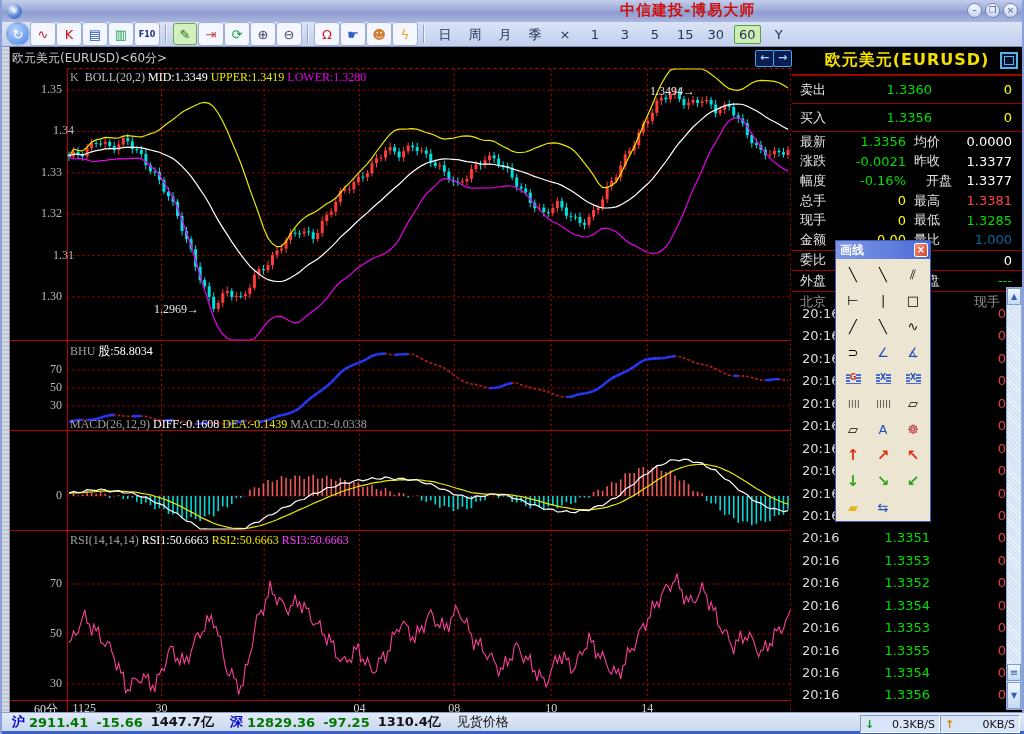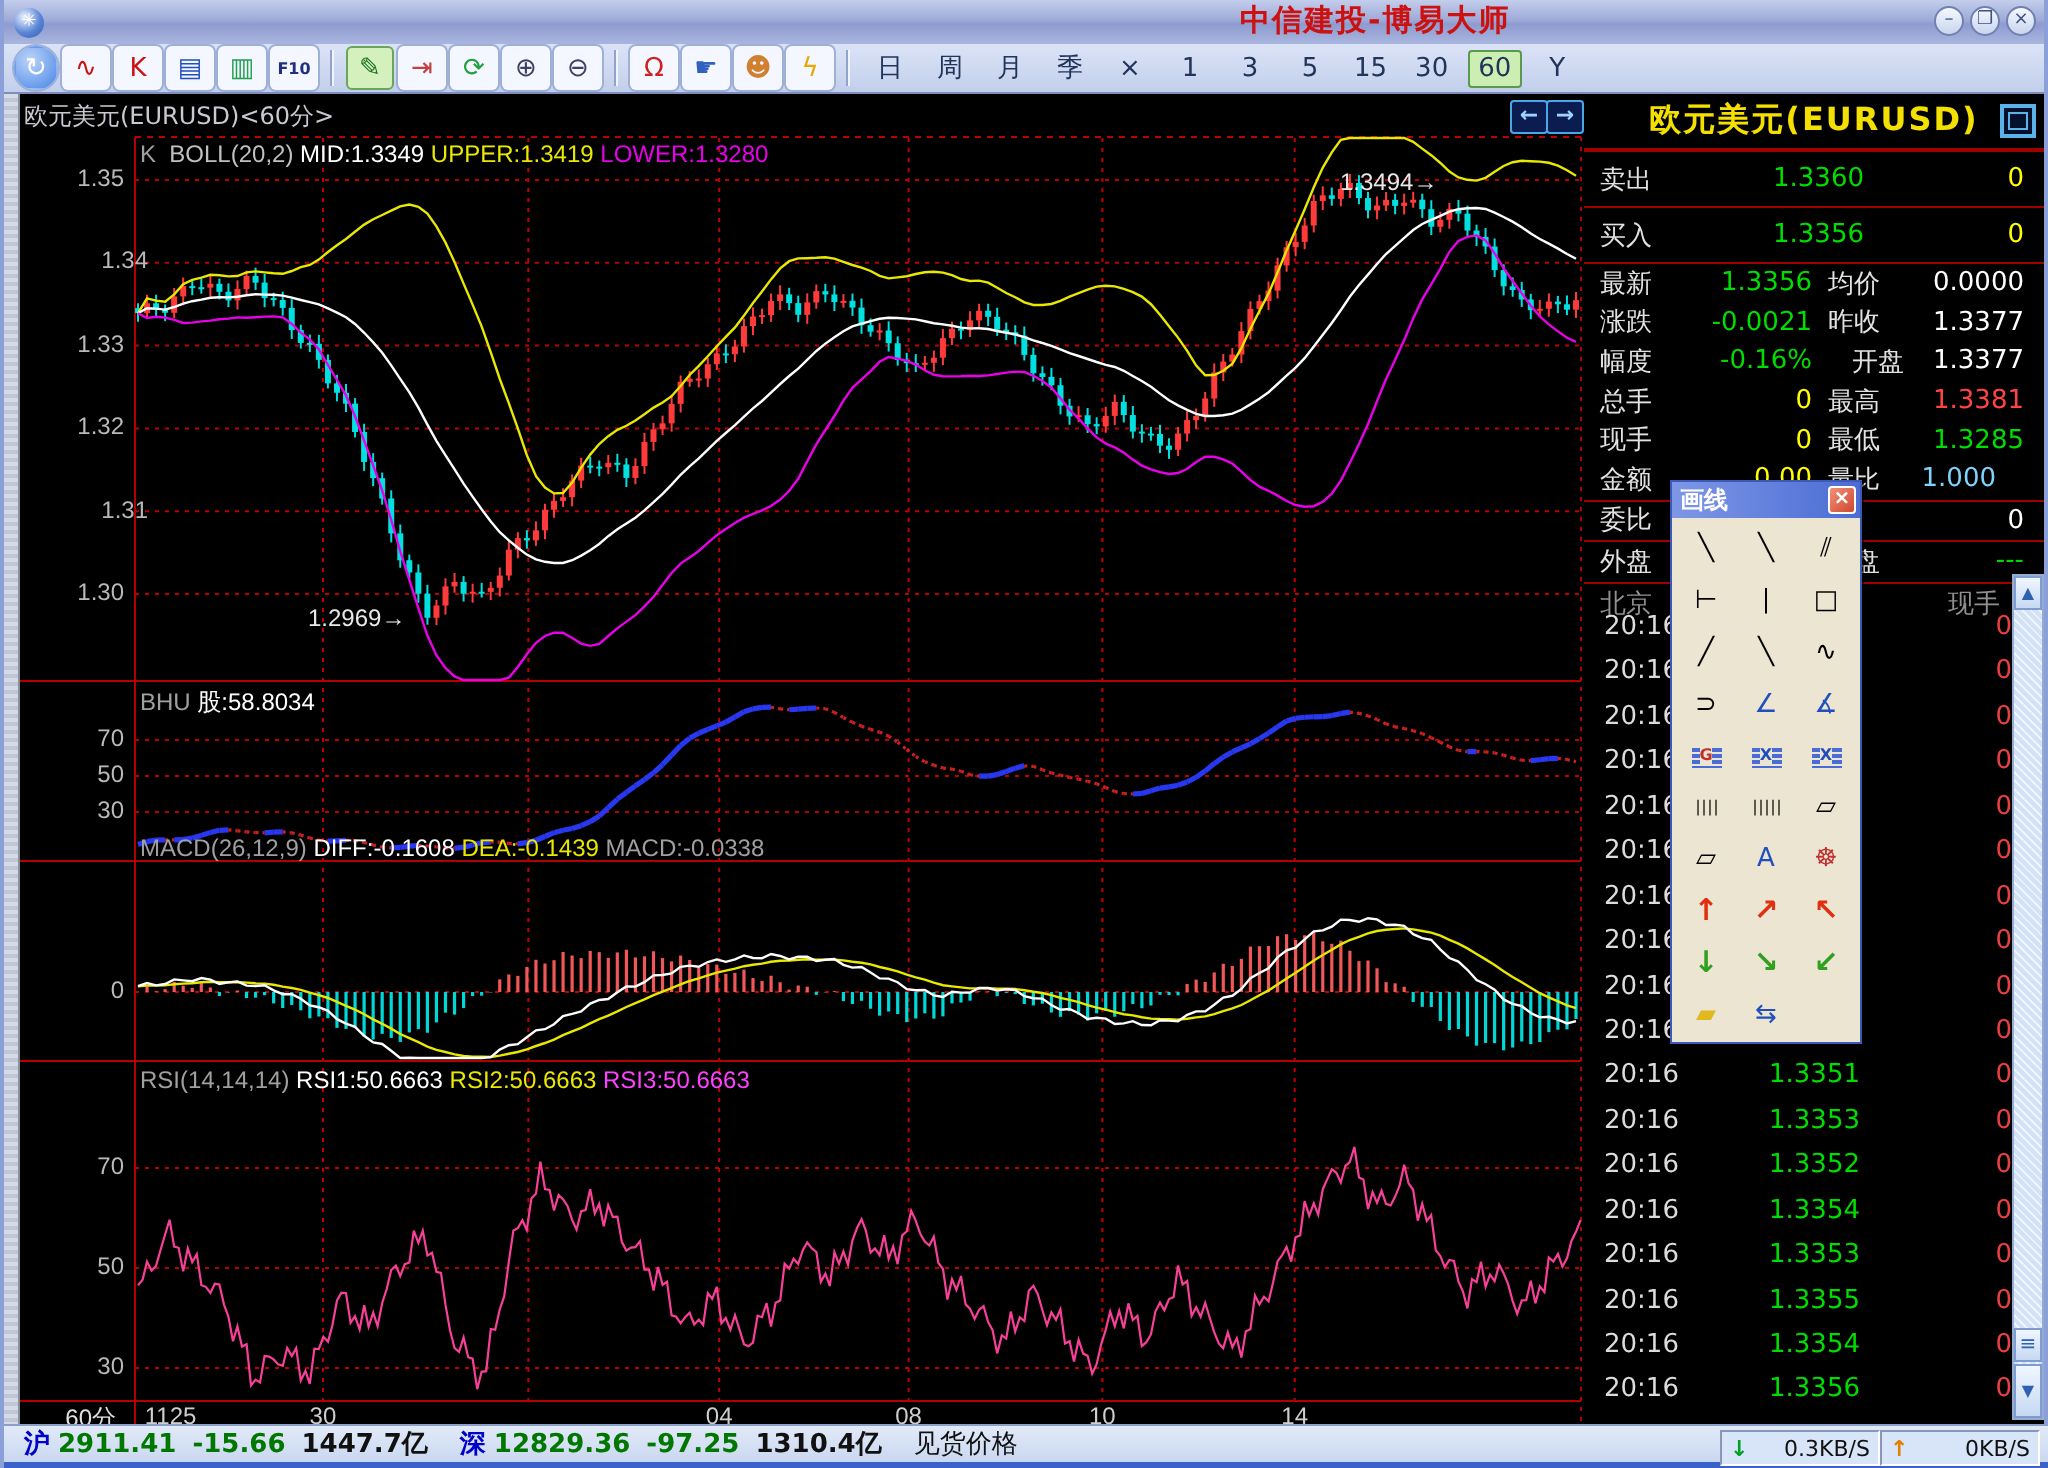--- a/index.html
+++ b/index.html
@@ -25,21 +25,21 @@
   .tbtn.active{background:#d3f0bd;border:1px solid #6aa55c;box-shadow:none;}
   .tbtn .small{font-size:8px;font-weight:bold;}
   .tsep{width:1px;height:18px;background:#92a2c8;border-right:1px solid #f0f4ff;margin:0 5px;}
   .period{min-width:16px;padding:0 4px;height:17px;line-height:17px;text-align:center;font-size:13px;color:#223459;margin:0 3px;}
   .period.active{background:#cdeeb2;border:1px solid #5a9a50;border-radius:2px;}
   
   #main{position:absolute;left:0;top:47px;width:1020px;height:665px;background:#000;}
   #left-strip{position:absolute;left:0;top:0;width:7px;height:665px;background:#c9cfda;border-right:1px solid #8890a0;
     background-image:repeating-linear-gradient(180deg,#d4dae6 0 2px,#bfc7d6 2px 4px);}
   #chart-svg{position:absolute;left:0;top:0;}
-  .ovl{position:absolute;font-family:Liberation Sans, sans-serif;font-size:12px;white-space:pre;}
+  .ovl{position:absolute;font-family:Liberation Serif, serif;font-size:12px;white-space:pre;}
   #tab-title{left:10px;top:3px;color:#c9c9d2;font-size:12px;font-family:"DejaVu Sans",sans-serif;}
   .navbtn{position:absolute;top:3px;width:17px;height:15px;background:#0a1c50;border:1px solid #49a7e8;border-radius:2px;
     color:#9cd4ff;font-size:11px;line-height:14px;text-align:center;font-weight:bold;}
   .axis-lab{color:#b9b9b9;text-align:right;width:52px;}
   .xtick{color:#cfcfcf;top:654px;}
   .anno{color:#e8e8e8;}
   
   #quote{position:absolute;left:790px;top:0;width:230px;height:665px;background:#000;font-size:13px;color:#e2e2e2;}
   #q-head{height:27px;border-bottom:2px solid #a00000;display:flex;align-items:center;justify-content:center;position:relative;}
   #q-title{color:#f4e000;font-size:16px;font-weight:bold;letter-spacing:1px;}
@@ -836,21 +836,21 @@
         <line x1="786" y1="449" x2="786" y2="462.49876713155857" stroke="#00d8d8" stroke-width="1.6"></line>
         <polyline points="67.0,446.1 71.5,445.8 76.0,445.8 80.6,445.7 85.1,445.1 89.6,444.8 94.1,444.6 98.7,444.1 103.2,443.9 107.7,444.1 112.2,444.1 116.7,444.0 121.3,444.3 125.8,444.6 130.3,444.8 134.8,445.4 139.4,446.3 143.9,447.0 148.4,447.9 152.9,449.3 157.4,450.6 162.0,452.0 166.5,453.9 171.0,455.9 175.5,457.8 180.1,460.1 184.6,462.7 189.1,464.9 193.6,467.3 198.1,470.0 202.7,472.1 207.2,474.1 211.7,476.3 216.2,477.9 220.7,479.0 225.3,480.2 229.8,481.0 234.3,481.3 238.8,481.4 243.4,481.5 247.9,480.8 252.4,479.9 256.9,479.0 261.4,477.7 266.0,476.0 270.5,474.5 275.0,472.8 279.5,470.6 284.1,468.7 288.6,466.9 293.1,464.7 297.6,462.6 302.1,460.8 306.7,458.7 311.2,456.5 315.7,454.6 320.2,452.7 324.8,450.6 329.3,448.8 333.8,447.1 338.3,445.2 342.8,443.5 347.4,442.2 351.9,440.7 356.4,439.3 360.9,438.3 365.5,437.3 370.0,436.1 374.5,435.4 379.0,434.8 383.5,433.9 388.1,433.4 392.6,433.3 397.1,432.9 401.6,432.6 406.2,432.8 410.7,432.8 415.2,432.8 419.7,433.2 424.2,433.9 428.8,434.4 433.3,435.2 437.8,436.5 442.3,437.5 446.8,438.7 451.4,440.3 455.9,441.7 460.4,442.8 464.9,444.3 469.5,445.6 474.0,446.2 478.5,446.7 483.0,447.2 487.5,447.2 492.1,447.1 496.6,447.3 501.1,447.4 505.6,447.5 510.2,448.1 514.7,448.9 519.2,449.5 523.7,450.6 528.2,451.9 532.8,452.9 537.3,454.1 541.8,455.6 546.3,456.8 550.9,457.8 555.4,459.1 559.9,460.1 564.4,460.7 568.9,461.6 573.5,462.3 578.0,462.5 582.5,462.6 587.0,462.8 591.6,462.4 596.1,461.7 600.6,461.2 605.1,460.1 609.6,458.6 614.2,457.2 618.7,455.5 623.2,453.1 627.7,450.6 632.3,448.2 636.8,445.2 641.3,442.2 645.8,439.4 650.3,436.4 654.9,433.2 659.4,430.5 663.9,427.9 668.4,425.2 672.9,423.0 677.5,421.4 682.0,419.7 686.5,418.5 691.0,417.9 695.6,417.5 700.1,417.2 704.6,417.7 709.1,418.5 713.6,419.3 718.2,420.8 722.7,422.9 727.2,424.8 731.7,427.2 736.3,430.0 740.8,432.7 745.3,435.5 749.8,438.6 754.3,441.5 758.9,444.1 763.4,446.9 767.9,449.6 772.4,451.7 777.0,453.7 781.5,455.7 786.0,457.1" fill="none" stroke="#e8e800" stroke-width="1.2"></polyline>
         <polyline points="67.0,446.1 71.5,444.5 76.0,445.7 80.6,445.0 85.1,442.7 89.6,443.2 94.1,443.6 98.7,442.0 103.2,442.8 107.7,445.0 112.2,444.2 116.7,443.7 121.3,445.8 125.8,446.0 130.3,445.6 134.8,448.2 139.4,450.1 143.9,450.1 148.4,452.4 152.9,455.7 157.4,456.6 162.0,458.4 166.5,462.6 171.0,464.8 175.5,466.4 180.1,470.9 184.6,474.2 189.1,475.0 193.6,478.4 198.1,482.0 202.7,481.9 207.2,482.0 211.7,482.0 216.2,482.0 220.7,482.0 225.3,482.0 229.8,482.0 234.3,482.0 238.8,482.0 243.4,481.6 247.9,477.8 252.4,475.6 256.9,475.1 261.4,471.6 266.0,468.2 270.5,467.6 275.0,465.1 279.5,461.0 284.1,459.9 288.6,458.7 293.1,454.8 297.6,453.0 302.1,452.5 306.7,449.1 311.2,446.2 315.7,446.3 320.2,444.1 324.8,440.7 329.3,440.5 333.8,439.7 338.3,436.4 342.8,435.8 347.4,436.4 351.9,434.0 356.4,432.7 360.9,433.9 365.5,432.7 370.0,430.7 374.5,432.0 379.0,432.1 383.5,430.0 388.1,431.0 392.6,432.7 397.1,431.3 401.6,431.4 406.2,433.5 410.7,432.9 415.2,432.5 419.7,435.4 424.2,436.8 428.8,436.5 433.3,439.3 437.8,442.2 442.3,442.3 446.8,444.1 451.4,447.6 455.9,448.1 460.4,448.0 464.9,450.7 469.5,451.5 474.0,448.9 478.5,449.3 483.0,449.3 487.5,447.0 492.1,447.0 496.6,448.3 501.1,447.6 505.6,448.0 510.2,451.1 514.7,452.1 519.2,452.3 523.7,455.5 528.2,457.9 532.8,457.5 537.3,459.6 541.8,462.5 546.3,461.9 550.9,462.3 555.4,465.0 559.9,464.7 564.4,463.6 568.9,465.5 573.5,465.6 578.0,463.1 582.5,463.3 587.0,463.6 591.6,460.4 596.1,458.7 600.6,458.7 605.1,455.4 609.6,451.8 614.2,450.9 618.7,447.5 623.2,442.1 627.7,439.5 632.3,437.1 636.8,431.7 641.3,428.2 645.8,426.8 650.3,422.7 654.9,418.7 659.4,418.2 663.9,416.3 668.4,412.8 672.9,413.0 677.5,413.9 682.0,412.1 686.5,412.7 691.0,415.5 695.6,415.4 700.1,415.9 704.6,420.1 709.1,422.1 713.6,422.9 718.2,427.8 722.7,432.0 727.2,433.8 731.7,437.9 736.3,443.0 740.8,445.1 745.3,447.8 749.8,452.7 754.3,454.9 758.9,456.1 763.4,459.5 767.9,461.7 772.4,461.4 777.0,462.8 781.5,464.7 786.0,463.6" fill="none" stroke="#ffffff" stroke-width="1.2"></polyline>
         <polyline points="67.0,595.7 69.3,592.9 71.5,583.8 73.8,588.3 76.0,586.0 78.3,577.9 80.6,570.1 82.8,562.9 85.1,576.3 87.3,576.9 89.6,588.7 91.9,577.2 94.1,584.0 96.4,580.1 98.7,595.6 100.9,596.4 103.2,599.5 105.4,594.9 107.7,595.2 110.0,605.3 112.2,611.3 114.5,623.6 116.7,616.2 119.0,626.3 121.3,625.1 123.5,645.7 125.8,642.8 128.0,644.2 130.3,631.0 132.6,631.3 134.8,632.7 137.1,635.2 139.4,635.9 141.6,627.0 143.9,631.0 146.1,627.1 148.4,643.3 150.7,638.5 152.9,644.9 155.2,627.3 157.4,627.5 159.7,621.4 162.0,623.9 164.2,615.6 166.5,603.2 168.7,599.3 171.0,599.6 173.3,614.4 175.5,611.1 177.8,617.7 180.1,605.6 182.3,616.4 184.6,609.3 186.8,616.1 189.1,604.5 191.4,597.4 193.6,588.0 195.9,585.8 198.1,591.0 200.4,585.1 202.7,584.2 204.9,568.3 207.2,574.4 209.4,568.3 211.7,580.8 214.0,579.4 216.2,588.9 218.5,589.4 220.7,605.1 223.0,618.1 225.3,627.1 227.5,628.9 229.8,621.7 232.1,631.6 234.3,632.3 236.6,647.6 238.8,638.9 241.1,638.6 243.4,617.5 245.6,617.9 247.9,607.6 250.1,601.2 252.4,584.0 254.7,568.2 256.9,567.1 259.2,563.1 261.4,568.0 263.7,552.2 266.0,549.8 268.2,533.8 270.5,547.5 272.8,548.0 275.0,558.2 277.3,550.5 279.5,552.6 281.8,556.1 284.1,563.1 286.3,567.9 288.6,558.6 290.8,558.0 293.1,547.6 295.4,559.7 297.6,554.9 299.9,566.1 302.1,555.5 304.4,561.4 306.7,561.3 308.9,573.9 311.2,578.3 313.4,576.8 315.7,576.6 318.0,573.6 320.2,587.8 322.5,587.8 324.8,598.3 327.0,586.5 329.3,595.4 331.5,593.8 333.8,610.7 336.1,611.4 338.3,614.7 340.6,611.6 342.8,609.4 345.1,615.2 347.4,612.8 349.6,615.5 351.9,599.6 354.1,602.4 356.4,596.5 358.7,614.7 360.9,612.0 363.2,617.9 365.5,610.6 367.7,617.7 370.0,625.1 372.2,626.1 374.5,624.3 376.8,610.9 379.0,611.6 381.3,604.6 383.5,616.3 385.8,604.4 388.1,603.3 390.3,584.9 392.6,587.3 394.8,582.4 397.1,585.0 399.4,578.1 401.6,574.2 403.9,577.2 406.2,579.0 408.4,593.9 410.7,589.8 412.9,596.0 415.2,579.0 417.5,584.9 419.7,578.7 422.0,585.4 424.2,573.3 426.5,567.0 428.8,562.6 431.0,568.5 433.3,579.3 435.5,577.2 437.8,580.6 440.1,570.6 442.3,582.4 444.6,576.2 446.8,585.1 449.1,570.7 451.4,568.6 453.6,558.4 455.9,563.4 458.2,570.0 460.4,573.8 462.7,575.8 464.9,571.4 467.2,584.5 469.5,587.5 471.7,602.8 474.0,592.6 476.2,597.9 478.5,591.0 480.8,605.2 483.0,607.3 485.3,612.5 487.5,608.0 489.8,606.1 492.1,614.1 494.3,618.1 496.6,629.7 498.9,620.7 501.1,622.3 503.4,608.8 505.6,618.8 507.9,611.7 510.2,613.5 512.4,598.4 514.7,595.9 516.9,600.1 519.2,608.1 521.5,615.6 523.7,609.2 526.0,612.9 528.2,607.7 530.5,624.8 532.8,623.6 535.0,633.8 537.3,622.9 539.6,629.8 541.8,630.9 544.1,639.9 546.3,635.1 548.6,625.1 550.9,617.8 553.1,608.8 555.4,616.1 557.6,608.4 559.9,617.2 562.2,604.7 564.4,613.0 566.7,611.0 568.9,626.1 571.2,624.1 573.5,620.1 575.7,608.8 578.0,604.3 580.2,608.1 582.5,602.5 584.8,601.6 587.0,585.7 589.3,595.2 591.6,593.5 593.8,611.0 596.1,606.6 598.3,611.4 600.6,604.4 602.9,612.0 605.1,619.1 607.4,624.7 609.6,627.1 611.9,619.2 614.2,626.6 616.4,622.1 618.7,631.8 620.9,618.6 623.2,617.6 625.5,600.7 627.7,605.2 630.0,601.4 632.3,603.7 634.5,594.4 636.8,583.6 639.0,580.7 641.3,576.5 643.6,583.8 645.8,571.6 648.1,570.6 650.3,553.6 652.6,560.8 654.9,554.7 657.1,560.4 659.4,547.6 661.6,542.7 663.9,537.6 666.2,539.4 668.4,544.3 670.7,535.9 672.9,534.0 675.2,526.5 677.5,541.7 679.7,542.7 682.0,557.5 684.3,549.1 686.5,554.4 688.8,548.4 691.0,554.9 693.3,555.7 695.6,551.3 697.8,545.7 700.1,535.4 702.3,544.7 704.6,548.0 706.9,563.3 709.1,554.9 711.4,563.4 713.6,560.5 715.9,578.1 718.2,581.1 720.4,586.6 722.7,583.0 725.0,583.5 727.2,593.7 729.5,598.8 731.7,607.2 734.0,592.6 736.3,594.1 738.5,583.9 740.8,596.4 743.0,590.3 745.3,593.6 747.6,585.3 749.8,589.6 752.1,595.2 754.3,603.4 756.6,609.9 758.9,603.2 761.1,603.1 763.4,593.4 765.7,604.7 767.9,596.2 770.2,599.0 772.4,581.7 774.7,583.8 777.0,579.9 779.2,586.3 781.5,582.2 783.7,573.5 786.0,568.9 788.3,563.1" fill="none" stroke="#f84098" stroke-width="1.1"></polyline>
       </svg>
     <div id="left-strip"></div>
     <div id="overlays">
       <div class="ovl" id="tab-title">欧元美元(EURUSD)&lt;60分&gt;</div>
       <div class="navbtn" style="left:753px;">←</div>
       <div class="navbtn" style="left:771px;">→</div>
-      <div class="ovl anno" style="left:668px;top:37px;">1.3494→</div>
+      <div class="ovl anno" style="left:648px;top:37px;">1.3494→</div>
       <div class="ovl anno" style="left:152px;top:255px;">1.2969→</div>
       <div class="ovl axis-lab" style="left:4px;top:654px;color:#e0e0e0;">60分</div>
     <div class="ovl axis-lab" style="left: 8px; top: 35px;">1.35</div>
         <div class="ovl axis-lab" style="left: 20px; top: 76.4px;">1.34</div>
         <div class="ovl axis-lab" style="left: 8px; top: 117.8px;">1.33</div>
         <div class="ovl axis-lab" style="left: 8px; top: 159.2px;">1.32</div>
         <div class="ovl axis-lab" style="left: 20px; top: 200.6px;">1.31</div>
         <div class="ovl axis-lab" style="left: 8px; top: 242px;">1.30</div>
         <div class="ovl axis-lab" style="left: 8px; top: 315px;">70</div>
         <div class="ovl axis-lab" style="left: 8px; top: 333px;">50</div>
@@ -916,21 +916,21 @@
             <div class="q-dblrow">
               <span class="q-lab" style="margin-left: 8px;">现手</span>
               <span class="pos-abs" style="left: 42px; width: 72px; text-align: right; color: rgb(255, 255, 0);">0</span>
               <span class="pos-abs q-lab" style="left: 122px;">最低</span>
               <span class="pos-abs" style="right: 10px; color: rgb(0, 221, 0);">1.3285</span>
             </div>
             <div class="q-dblrow">
               <span class="q-lab" style="margin-left: 8px;">金额</span>
               <span class="pos-abs" style="left: 42px; width: 72px; text-align: right; color: rgb(255, 255, 0);">0.00</span>
               <span class="pos-abs q-lab" style="left: 122px;">量比</span>
-              <span class="pos-abs" style="right: 24px; color: #7dd3fc; text-align: center;">1.000</span>
+              <span class="pos-abs" style="right: 10px; color: #0369a1; text-align: center;">1.000</span>
             </div>
           </div>
           <div class="q-dblrow q-row-sep">
             <span class="q-lab" style="margin-left: 8px;">委比</span>
             <span class="pos-abs" style="right: 10px; color: rgb(255, 255, 255);">0</span>
           </div>
           <div class="q-dblrow q-row-sep">
             <span class="q-lab" style="margin-left: 8px;">外盘</span>
             <span class="pos-abs q-lab" style="left: 122px;">内盘</span>
             <span class="pos-abs" style="right: 10px; color: rgb(0, 221, 0);">---</span>

